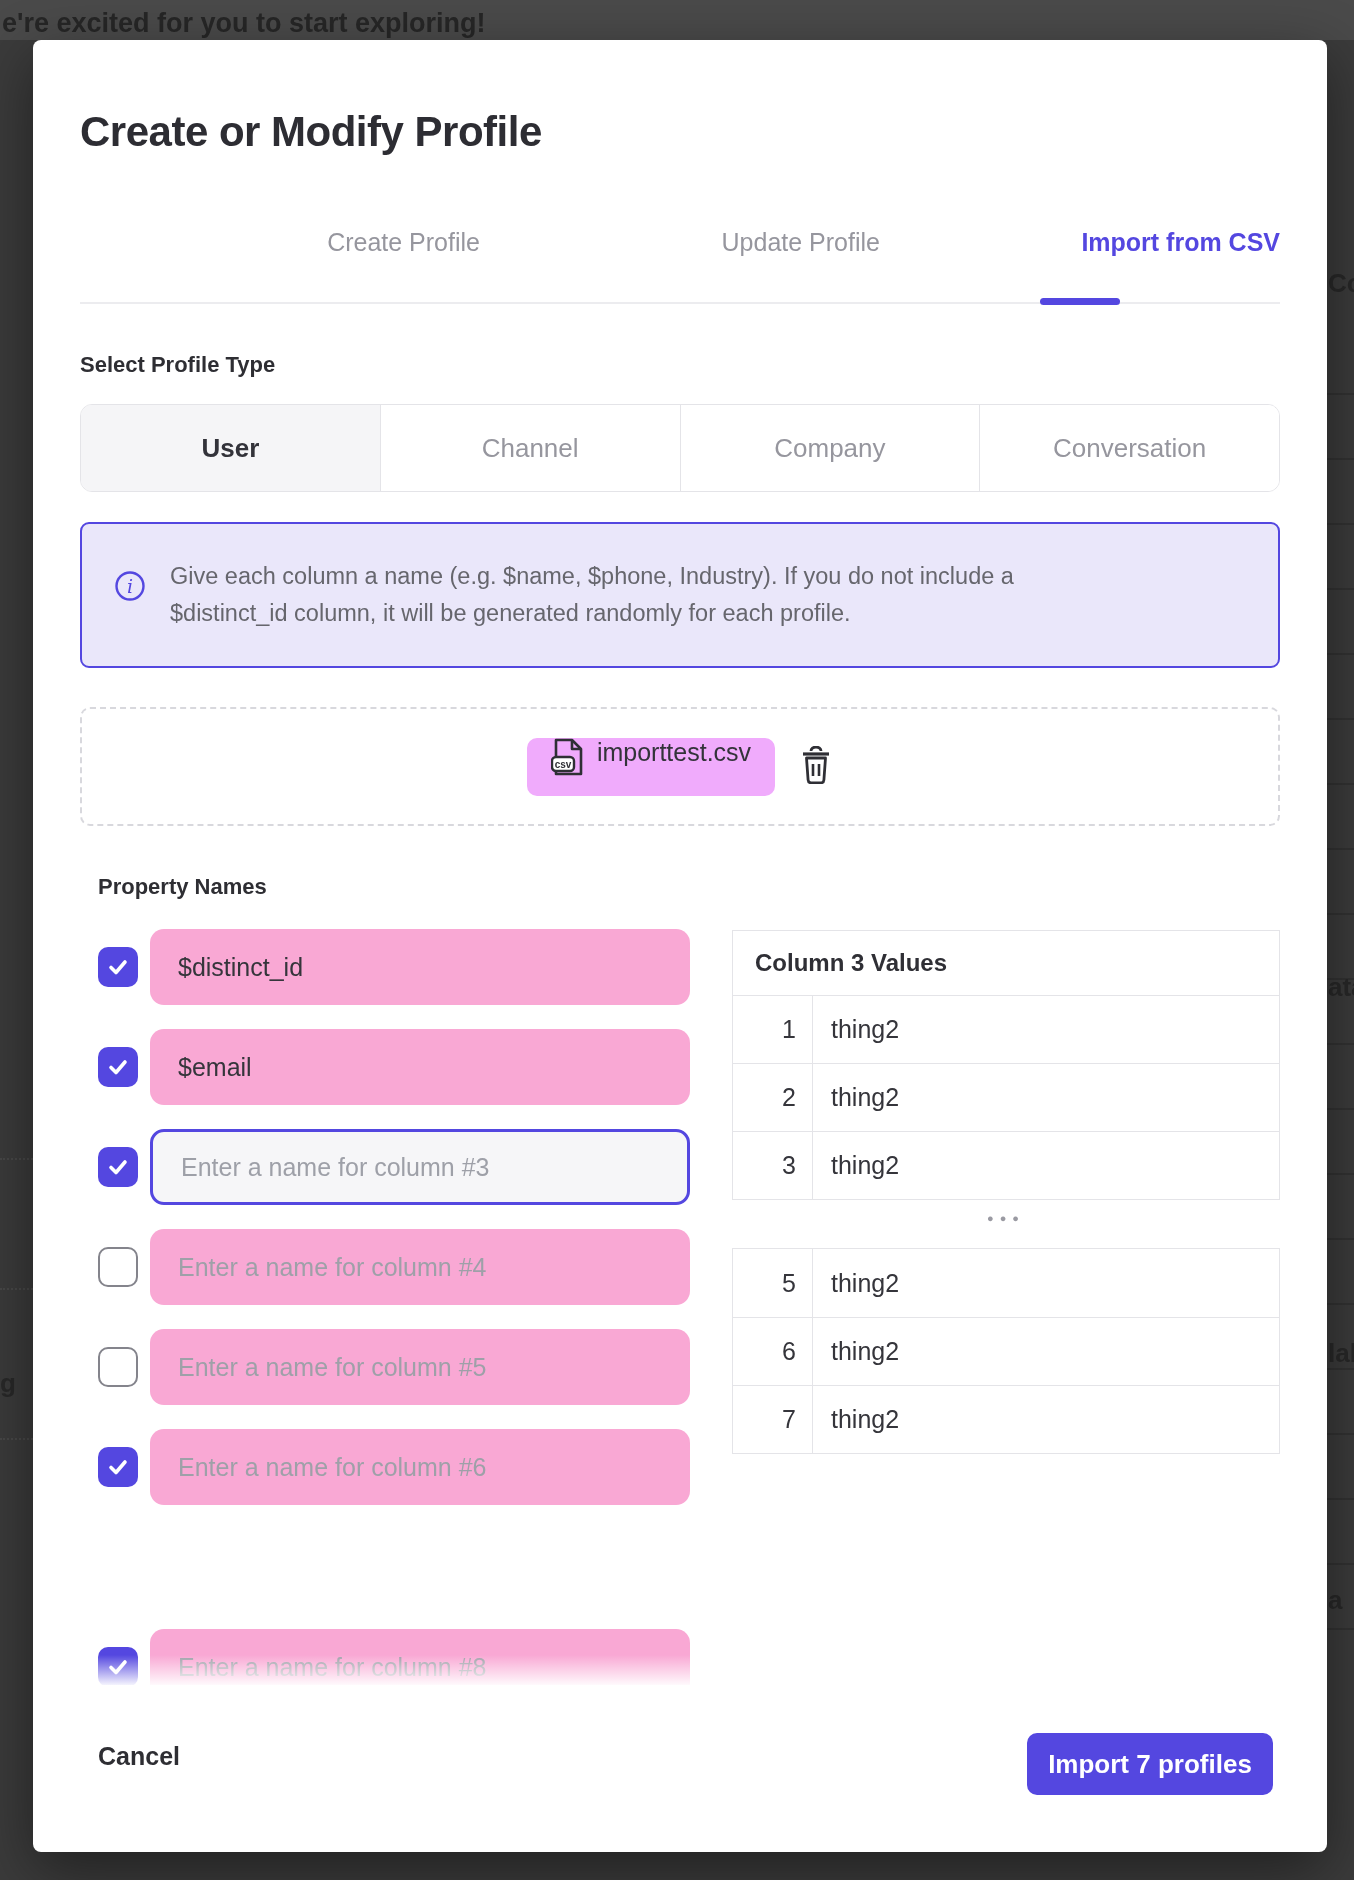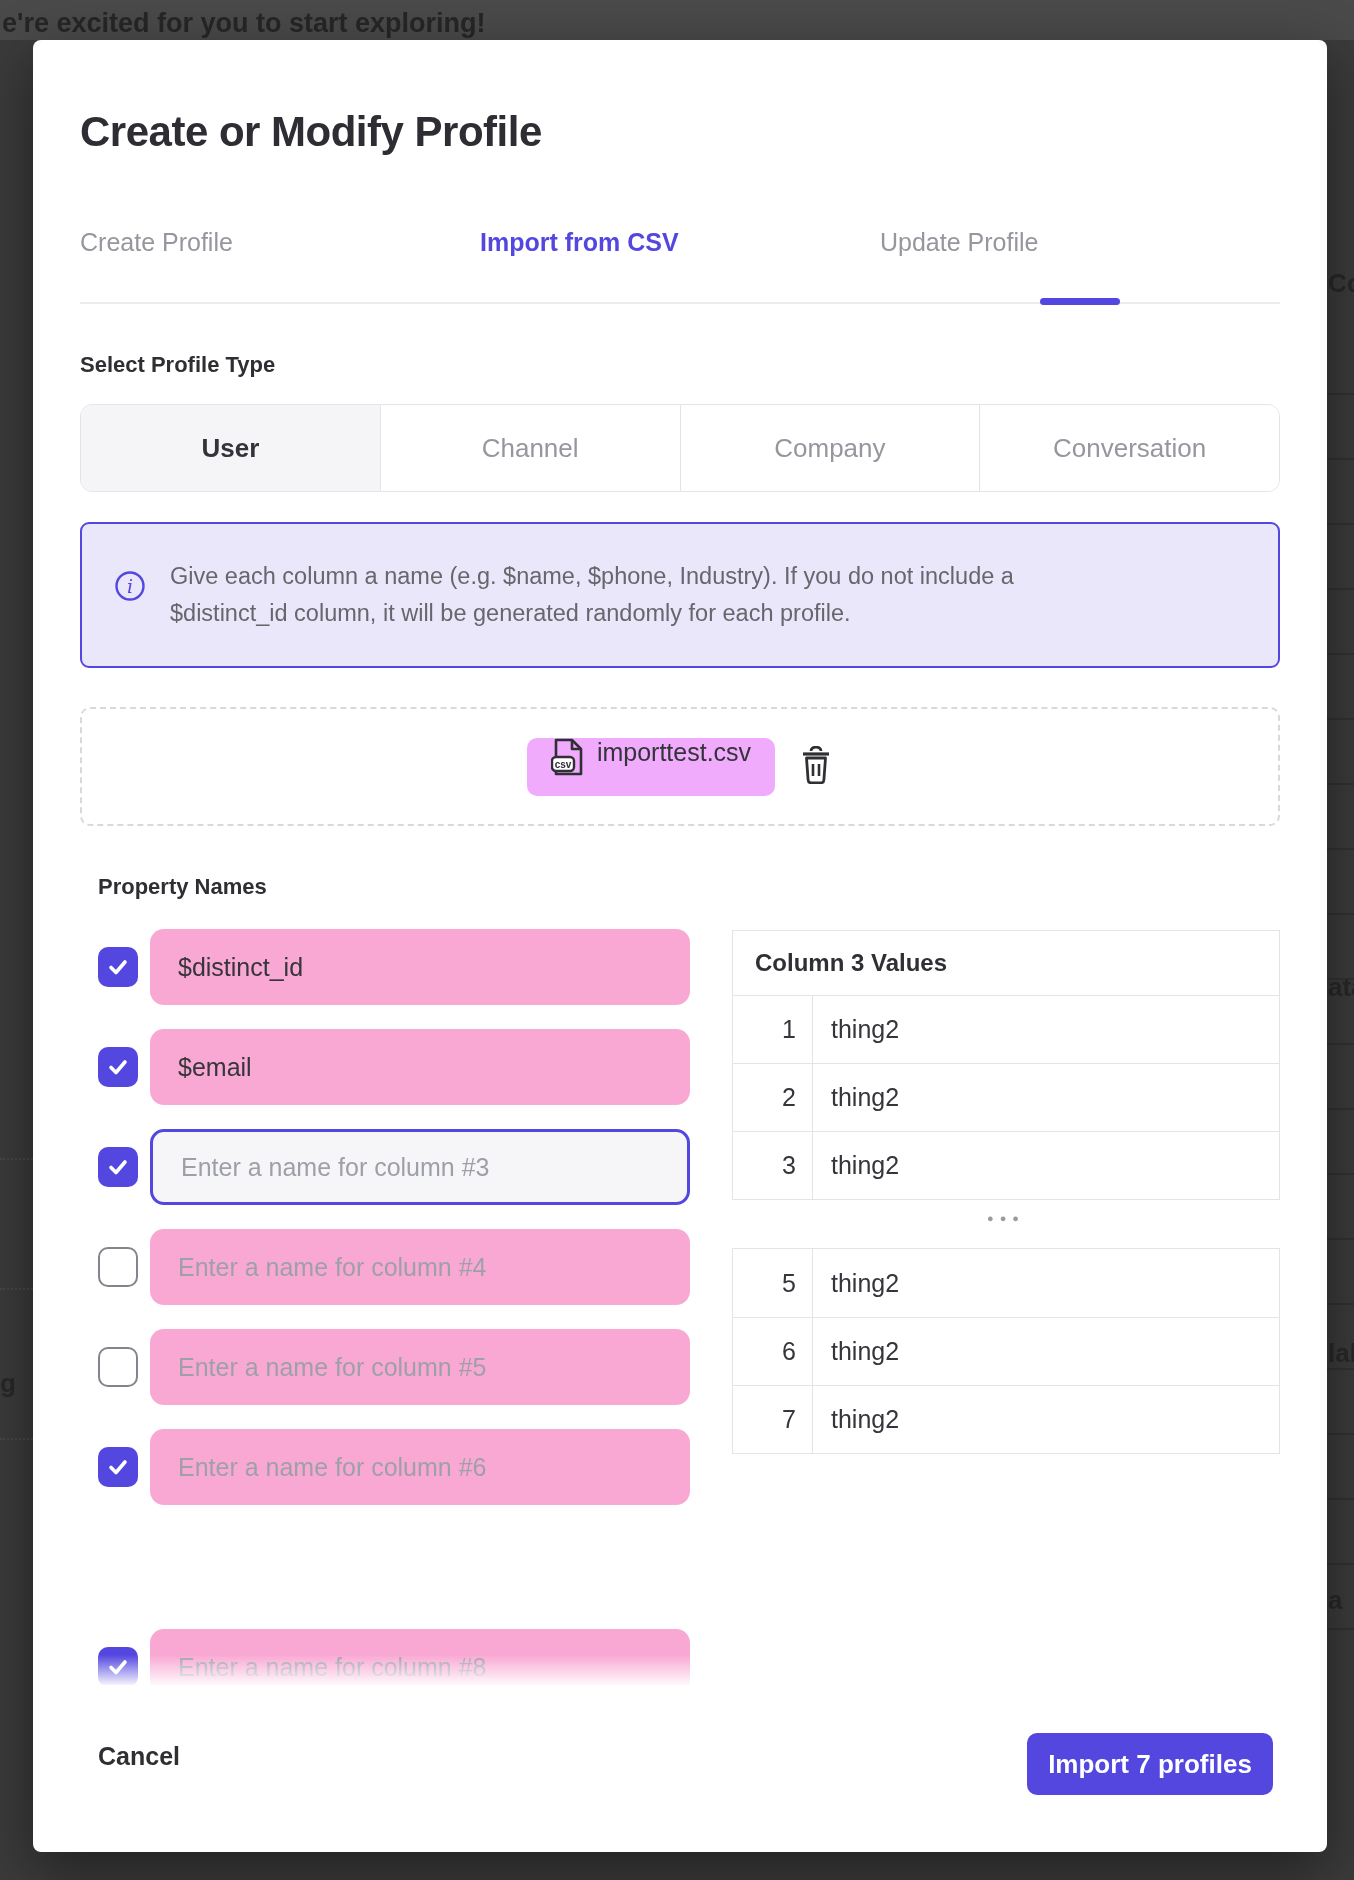--- a/index.html
+++ b/index.html
@@ -29,21 +29,21 @@
   .modal {
     position:absolute; left:33px; top:40px; width:1294px; height:1812px;
     background:#fff; border-radius:8px; box-shadow:0 18px 60px rgba(0,0,0,.45);
   }
   .abs { position:absolute; }
 
   .title { left:47px; top:68px; font-size:42px; font-weight:800; color:#2D2D33; letter-spacing:-.5px; }
 
   
   .tabs { left:47px; top:188px; width:1200px; display:flex; }
-  .tab { flex:1; text-align:left; font-size:25px; color:#96969E; cursor:pointer; }
+  .tab { flex:1; text-align:right; font-size:25px; color:#96969E; cursor:pointer; }
   .tab.active { color:#5447E0; font-weight:700; }
   .tabs-divider { left:47px; top:262px; width:1200px; height:2px; background:#ECECEF; }
   .tab-underline { left:1007px; top:258px; width:80px; height:7px; border-radius:4px; background:#5447E0; }
 
   .section-label { font-size:22px; font-weight:700; color:#2E2E33; }
 
   
   .segmented {
     left:47px; top:364px; width:1200px; height:88px; display:flex;
     border:1px solid #E4E4E8; border-radius:12px; overflow:hidden; background:#fff;
@@ -138,22 +138,22 @@
 <div class="left-dot-line" style="top:1158px"></div>
 <div class="left-dot-line" style="top:1288px"></div>
 <div class="left-dot-line" style="top:1438px"></div>
 
 <div class="modal">
 
   <div class="abs title">Create or Modify Profile</div>
 
   <div class="abs tabs">
     <div class="tab">Create Profile</div>
+    <div class="tab">Update Profile</div>
     <div class="tab active">Import from CSV</div>
-    <div class="tab">Update Profile</div>
   </div>
   <div class="abs tabs-divider"></div>
   <div class="abs tab-underline"></div>
 
   <div class="abs section-label" style="left:47px; top:312px">Select Profile Type</div>
   <div class="abs segmented">
     <div class="segment selected">User</div>
     <div class="segment">Channel</div>
     <div class="segment">Company</div>
     <div class="segment">Conversation</div>

